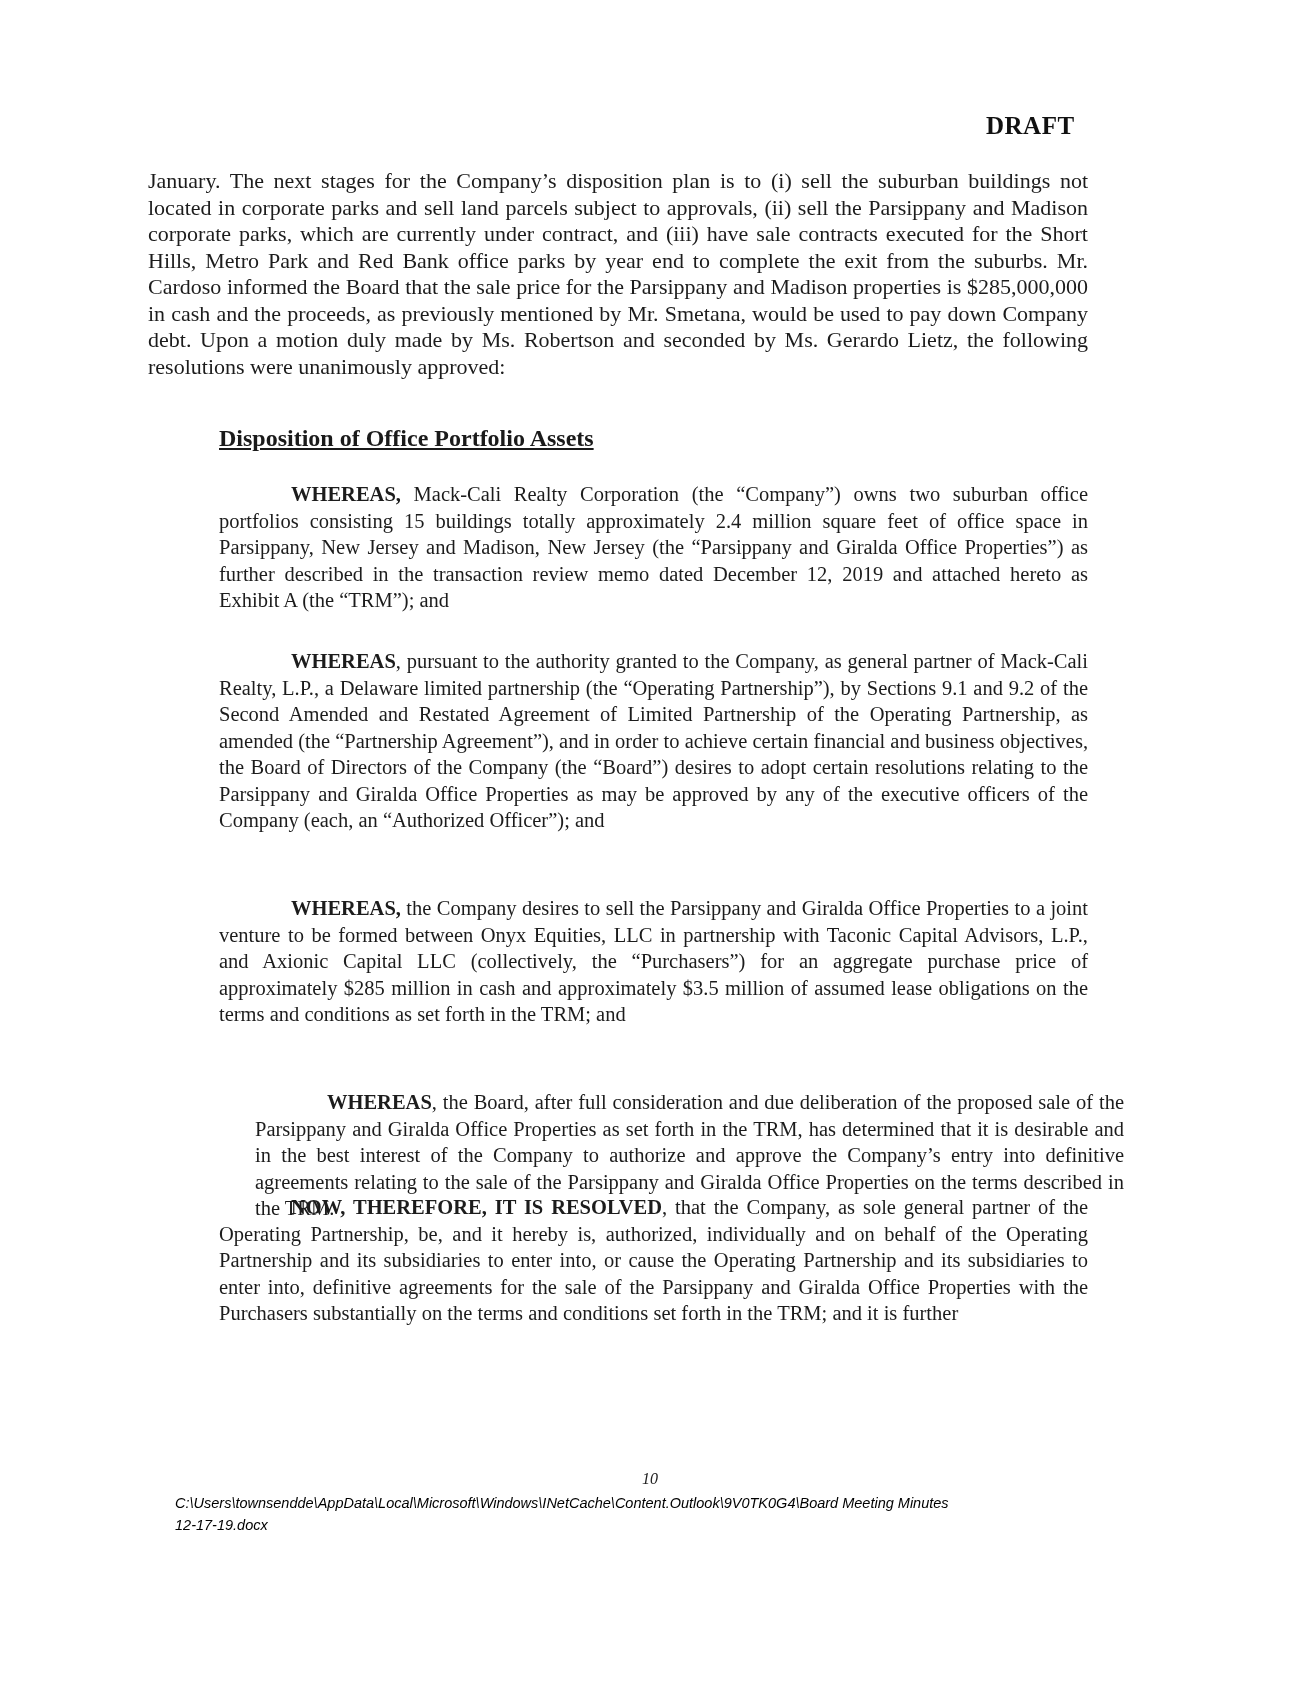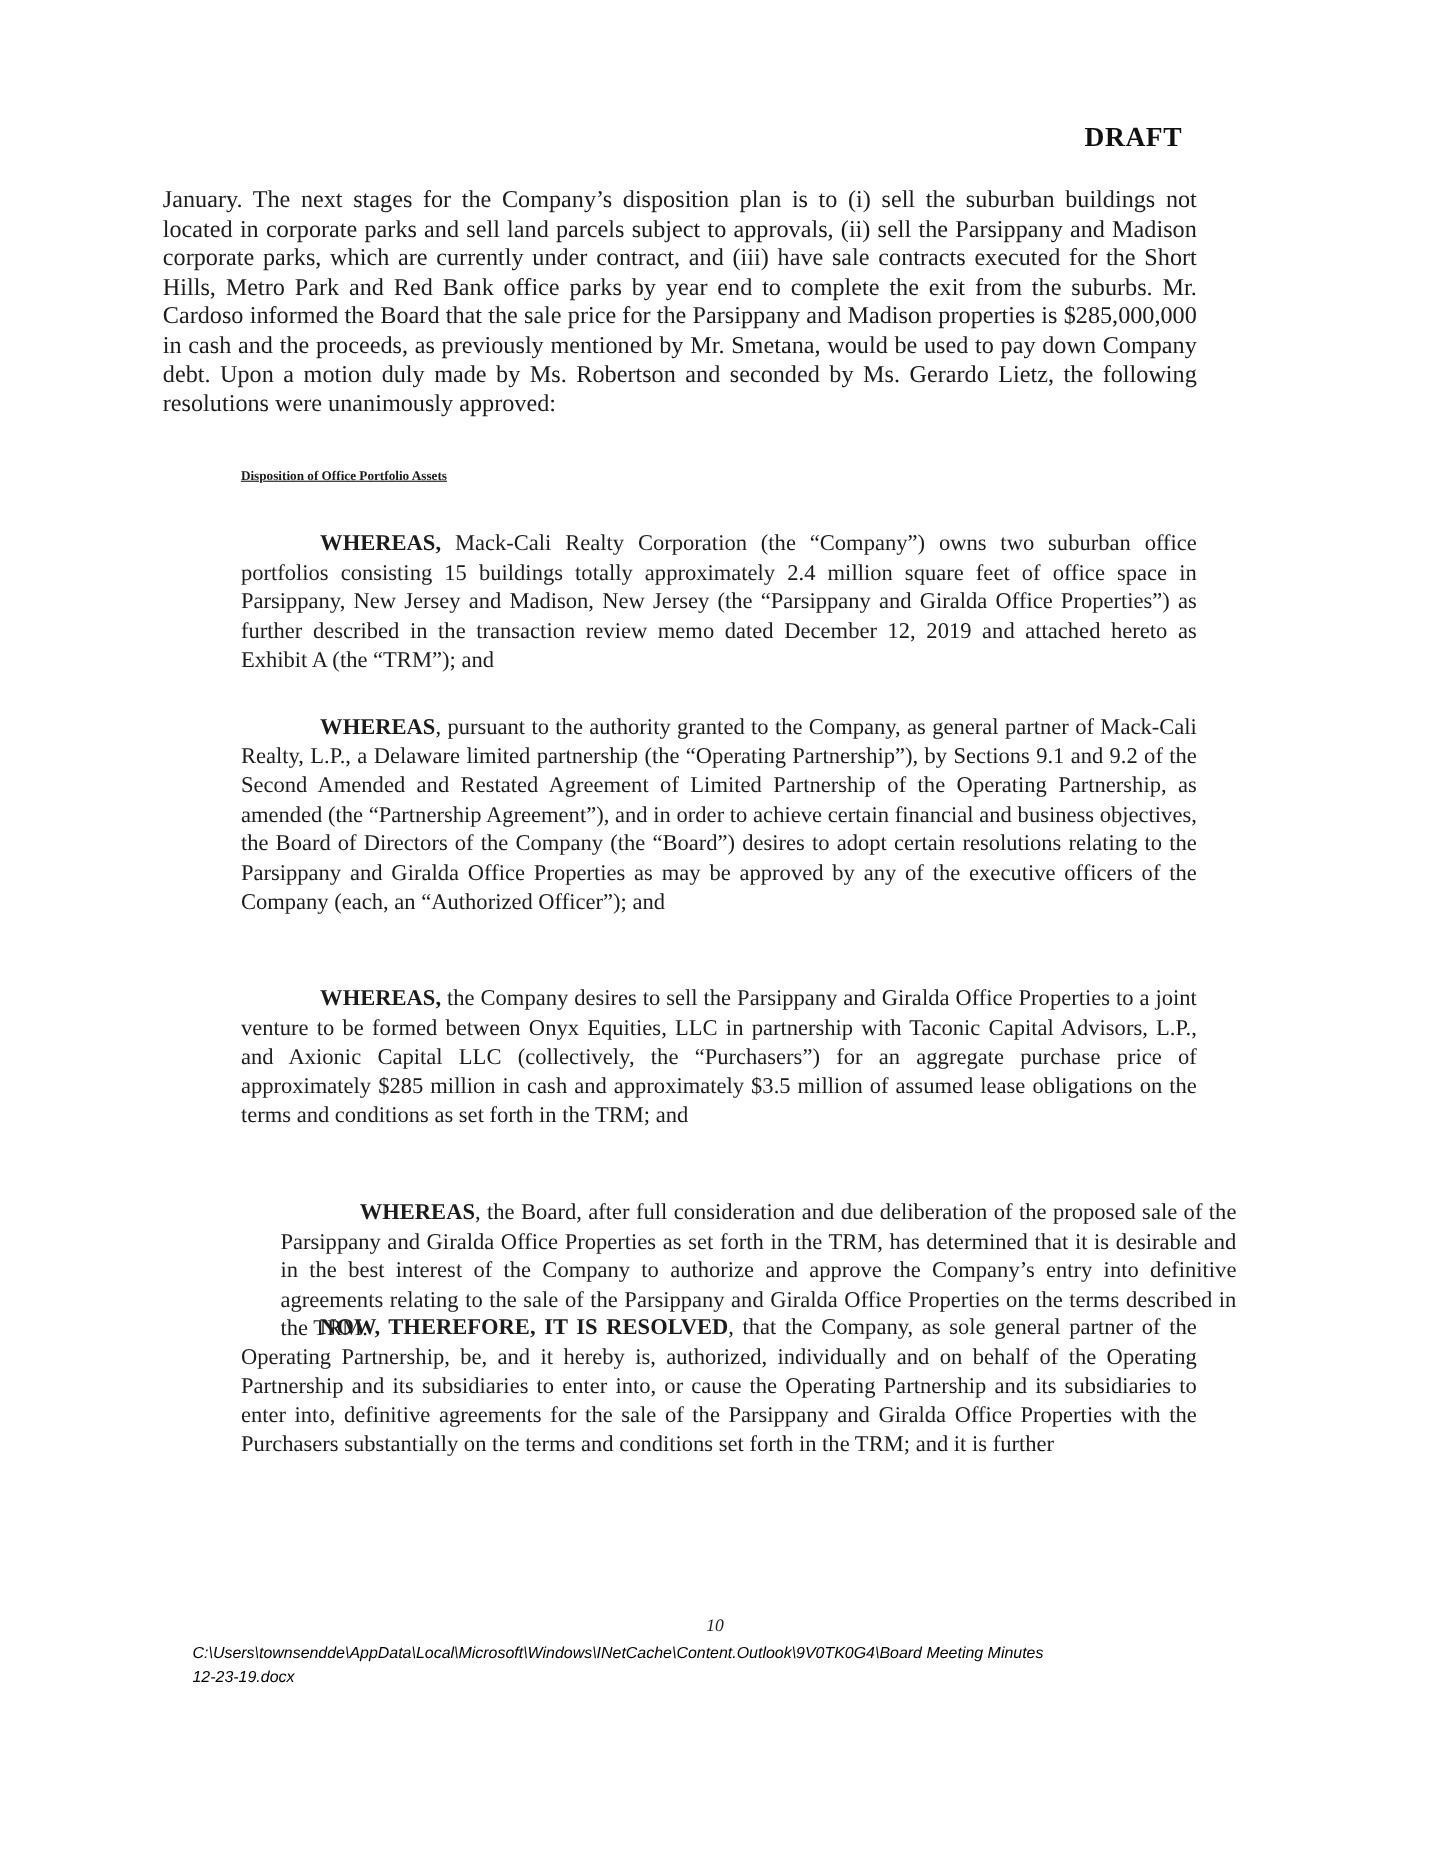--- a/index.html
+++ b/index.html
@@ -1,21 +1,21 @@
 <!DOCTYPE html>
 <html><head>
 <meta charset="utf-8">
 <style>
   html, body { margin: 0; padding: 0; background: #ffffff; }
   body { width: 1300px; height: 1682px; position: relative; overflow: hidden; color: #1a1a1a; }
   .page { position: absolute; left: 0; top: 0; width: 1300px; height: 1682px; background: #fff; }
   .draft { position: absolute; left: 986px; top: 112px; font-family: "Liberation Serif", serif; font-weight: bold; font-size: 25px; letter-spacing: 0.5px; color: #111; }
   .body-text { position: absolute; left: 148px; width: 940px; font-family: "Liberation Serif", serif; font-size: 22px; line-height: 26.5px; text-align: justify; color: #1c1c1c; }
   .p1 { top: 168px; }
-  .heading { position: absolute; left: 219px; top: 425px; font-family: "Liberation Serif", serif; font-weight: bold; font-size: 12px; text-decoration: underline; color: #1a1a1a; }
+  .heading { position: absolute; left: 219px; top: 425px; font-family: "Liberation Serif", serif; font-weight: bold; font-size: 24px; text-decoration: underline; color: #1a1a1a; }
   .section { position: absolute; left: 219px; width: 869px; font-family: "Liberation Serif", serif; font-size: 20.5px; line-height: 26.5px; text-align: justify; color: #1c1c1c; }
   .section .ind { display: inline-block; width: 72px; }
   .section b { font-weight: bold; }
   .u { }
   .s1 { top: 481px; }
   .s2 { top: 648px; }
   .s3 { top: 895px; }
   .s4 { top: 1089px; margin-left: 36px; }
   .s5 { top: 1194px; }
   .pagenum { position: absolute; left: 0; width: 1300px; top: 1470px; text-align: center; font-family: "Liberation Serif", serif; font-size: 16px; color: #222; font-style: italic; }
@@ -39,16 +39,16 @@
   <div class="section s3"><span class="ind"></span><b>WHEREAS,</b><span> the Company desires to sell the Parsippany and Giralda Office Properties to a joint venture to be formed between Onyx Equities, LLC in partnership with Taconic Capital Advisors, L.P., and Axionic Capital LLC (collectively, the “</span><span class="u">Purchasers</span><span>”) for an aggregate purchase price of approximately $285 million in cash and approximately $3.5 million of assumed lease obligations on the terms and conditions as set forth in the TRM; and</span></div>
 
   <div class="section s4"><span class="ind"></span><b>WHEREAS</b><span>, the Board, after full consideration and due deliberation of the proposed sale of the Parsippany and Giralda Office Properties as set forth in the TRM, has determined that it is desirable and in the best interest of the Company to authorize and approve the Company’s entry into definitive agreements relating to the sale of the Parsippany and Giralda Office Properties on the terms described in the TRM.</span></div>
 
   <div class="section s5"><span class="ind"></span><b>NOW, THEREFORE, IT IS RESOLVED</b><span>, that the Company, as sole general partner of the Operating Partnership, be, and it hereby is, authorized, individually and on behalf of the Operating Partnership and its subsidiaries to enter into, or cause the Operating Partnership and its subsidiaries to enter into, definitive agreements for the sale of the Parsippany and Giralda Office Properties with the Purchasers substantially on the terms and conditions set forth in the TRM; and it is further</span></div>
 
   <div class="pagenum">10</div>
 
   <div class="footer-path">
     <div>C:\Users\townsendde\AppData\Local\Microsoft\Windows\INetCache\Content.Outlook\9V0TK0G4\Board Meeting Minutes</div>
-    <div>12-23-19.docx</div>
+    <div>12-17-19.docx</div>
   </div>
 
 </div>
 
 </body></html>

